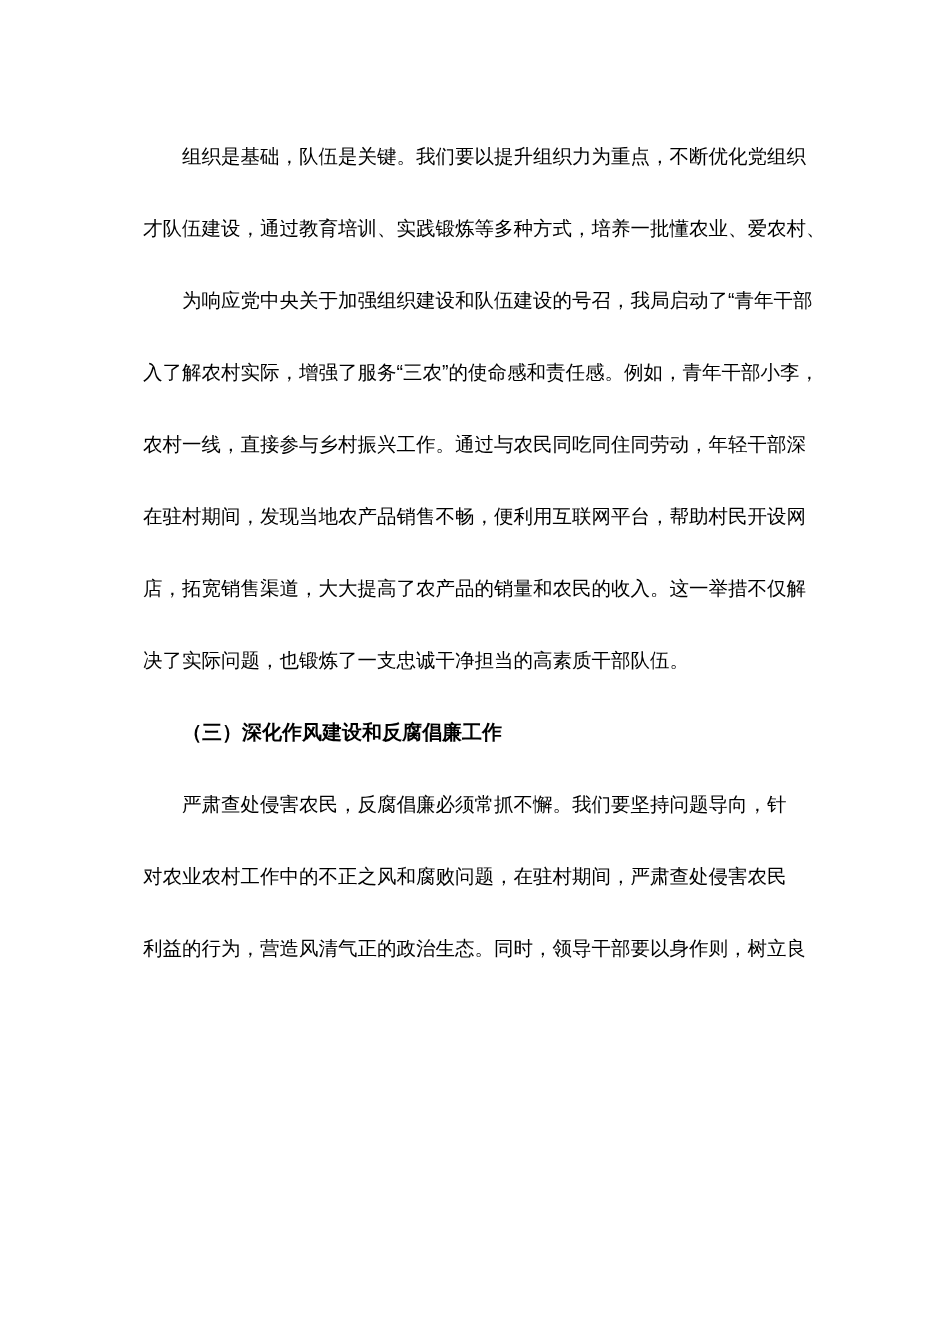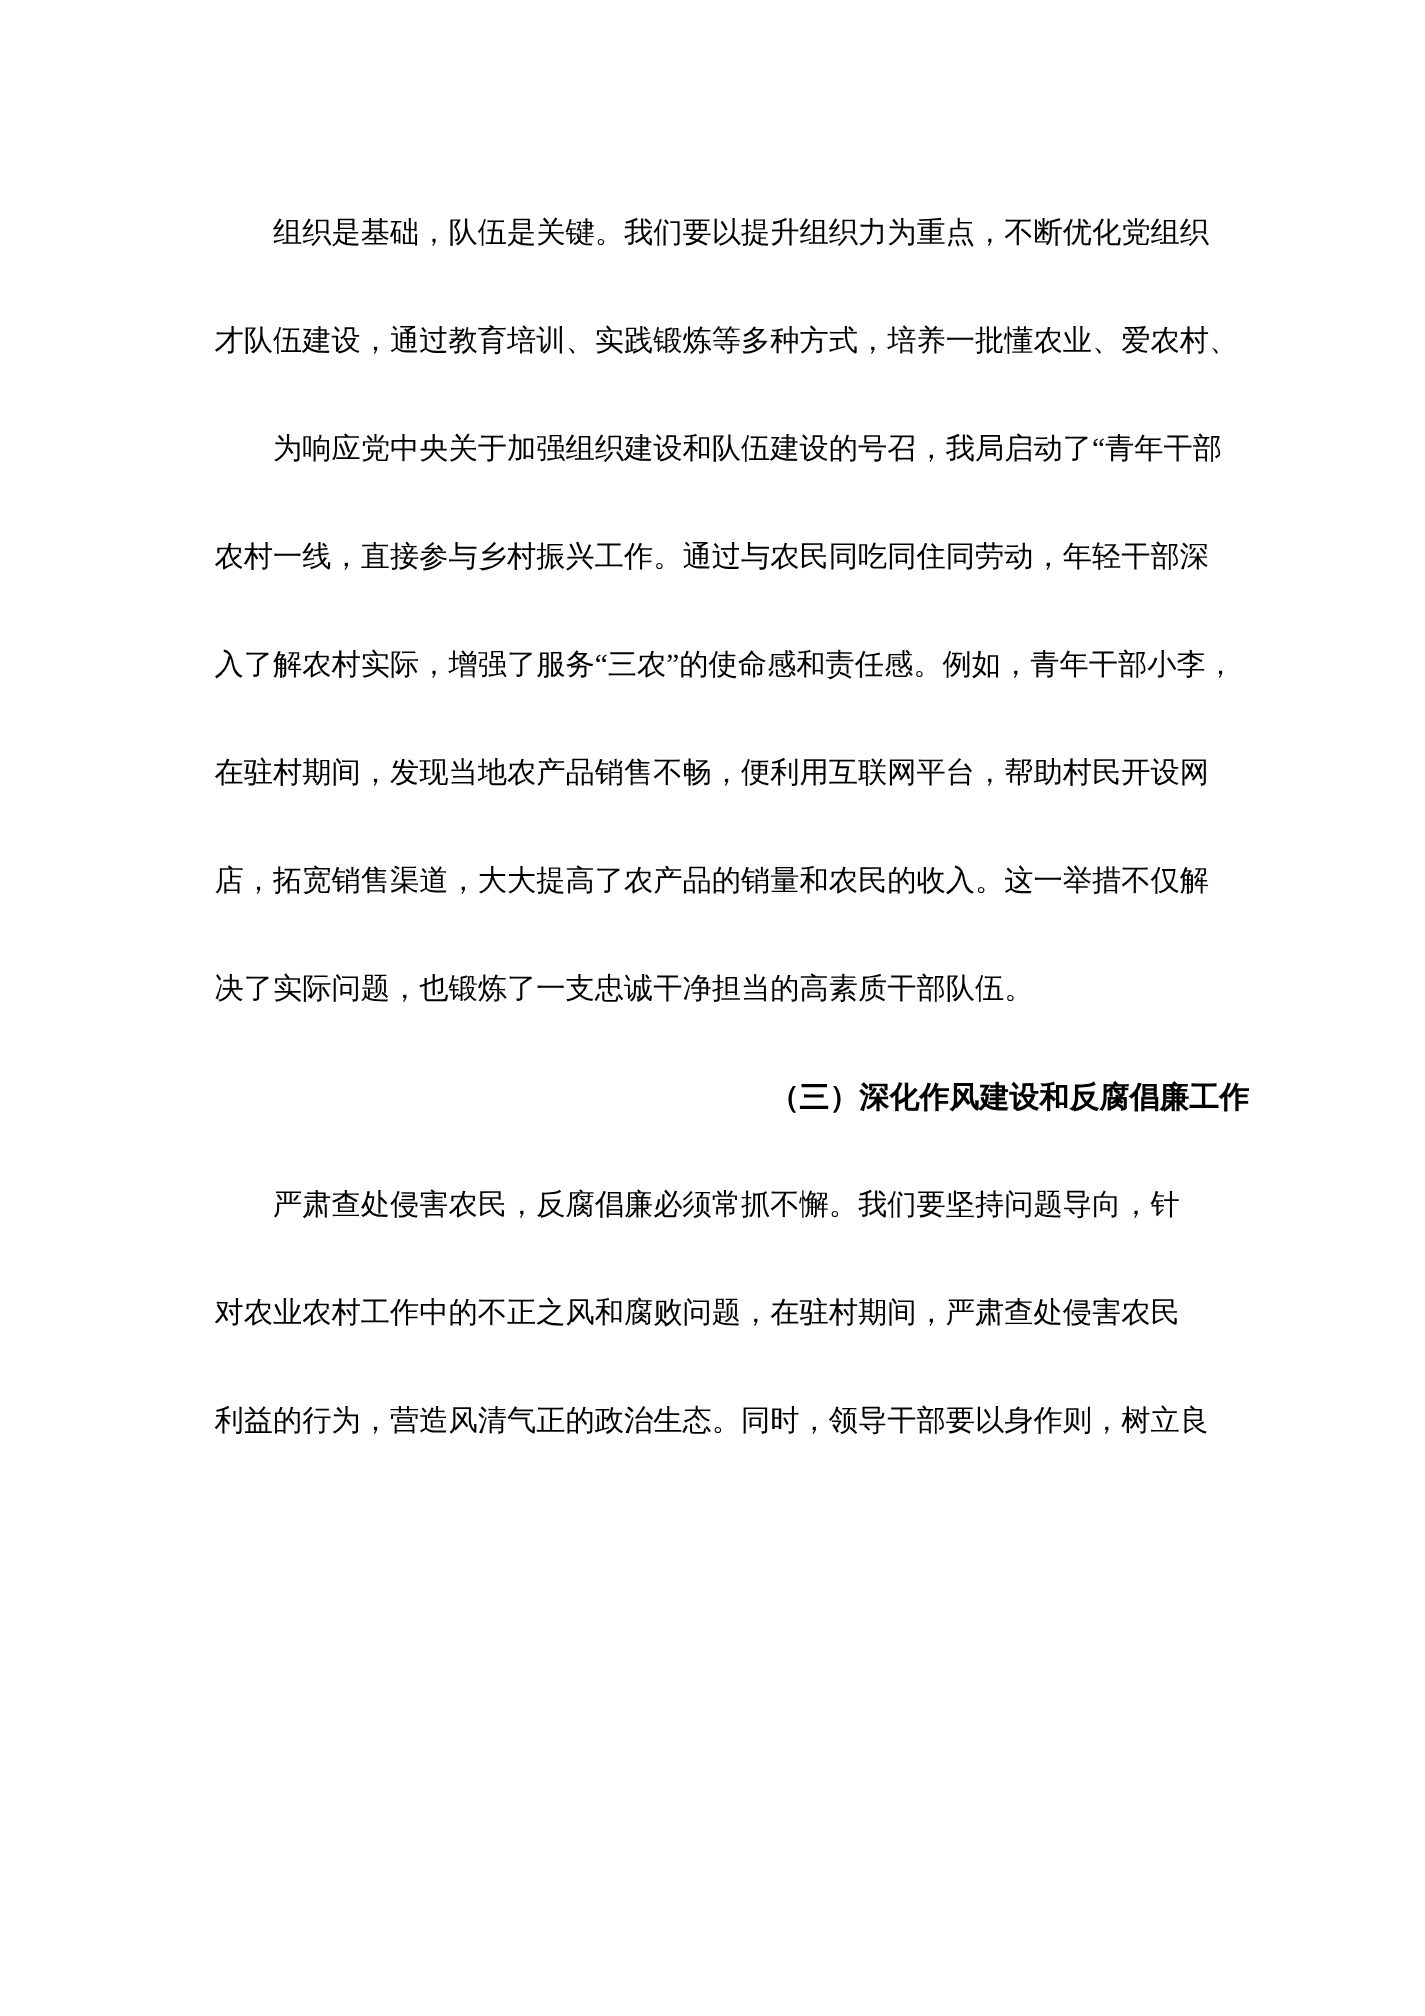--- a/index.html
+++ b/index.html
@@ -6,21 +6,21 @@
     margin: 0;
     padding: 0;
     background: #ffffff;
   }
   .page {
     position: relative;
     width: 885px;
     height: 1344px;
     background: #ffffff;
     overflow: hidden;
-    font-family: Liberation Serif, serif;
+    font-family: Liberation Sans, sans-serif;
   }
   .content {
     position: absolute;
     left: 143px;
     top: 120px;
     width: 690px;
   }
   .line {
     height: 72px;
     line-height: 72px;
@@ -28,35 +28,34 @@
     color: #000000;
     white-space: nowrap;
     font-weight: 400;
   }
   .indent {
     padding-left: 39px;
   }
   .heading {
     font-weight: 700;
     font-size: 20px;
-    text-align: right;
   }
 </style>
 </head>
 <body>
 
 <div class="page">
   <div class="content">
 
     <div class="line indent">组织是基础，队伍是关键。我们要以提升组织力为重点，不断优化党组织</div>
     <div class="line">才队伍建设，通过教育培训、实践锻炼等多种方式，培养一批懂农业、爱农村、</div>
 
     <div class="line indent">为响应党中央关于加强组织建设和队伍建设的号召，我局启动了“青年干部</div>
+    <div class="line">入了解农村实际，增强了服务“三农”的使命感和责任感。例如，青年干部小李，</div>
     <div class="line">农村一线，直接参与乡村振兴工作。通过与农民同吃同住同劳动，年轻干部深</div>
-    <div class="line">入了解农村实际，增强了服务“三农”的使命感和责任感。例如，青年干部小李，</div>
     <div class="line">在驻村期间，发现当地农产品销售不畅，便利用互联网平台，帮助村民开设网</div>
     <div class="line">店，拓宽销售渠道，大大提高了农产品的销量和农民的收入。这一举措不仅解</div>
     <div class="line">决了实际问题，也锻炼了一支忠诚干净担当的高素质干部队伍。</div>
 
     <div class="line indent heading">（三）深化作风建设和反腐倡廉工作</div>
 
     <div class="line indent">严肃查处侵害农民，反腐倡廉必须常抓不懈。我们要坚持问题导向，针</div>
     <div class="line">对农业农村工作中的不正之风和腐败问题，在驻村期间，严肃查处侵害农民</div>
     <div class="line">利益的行为，营造风清气正的政治生态。同时，领导干部要以身作则，树立良</div>
 

